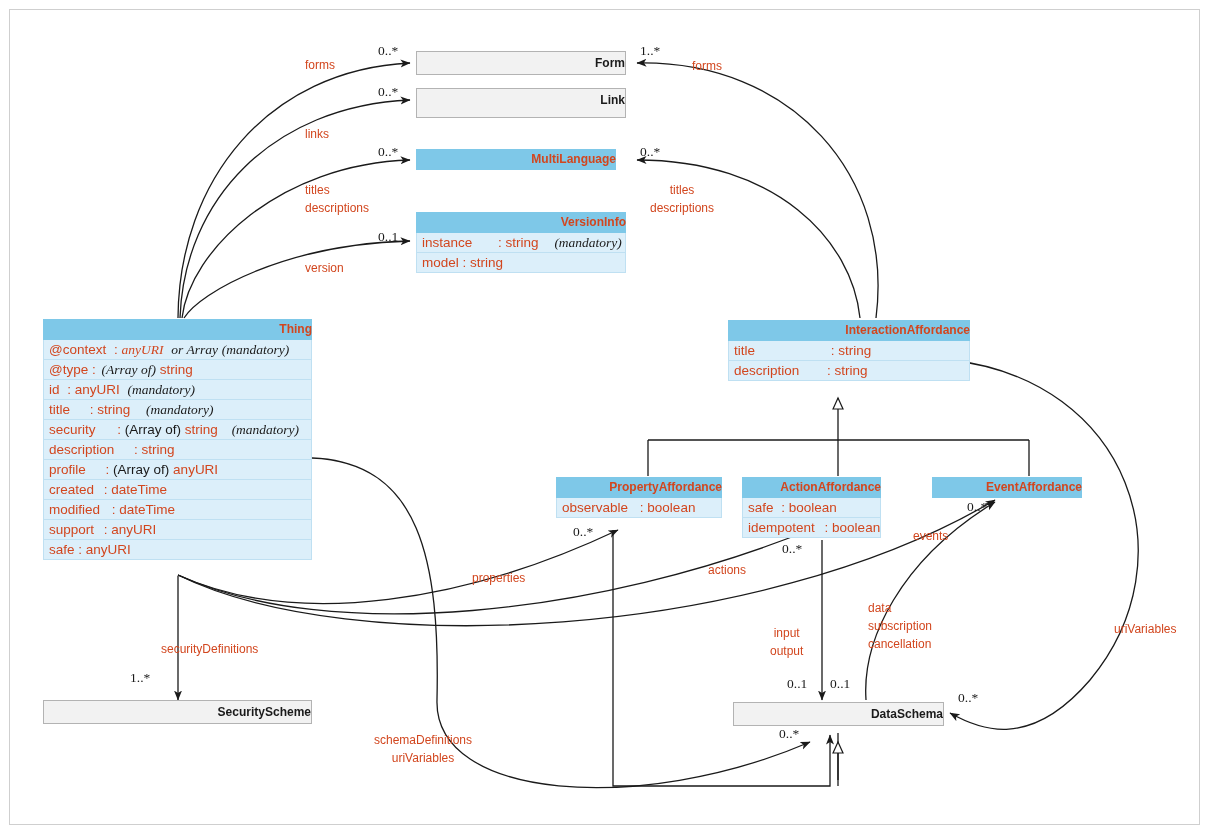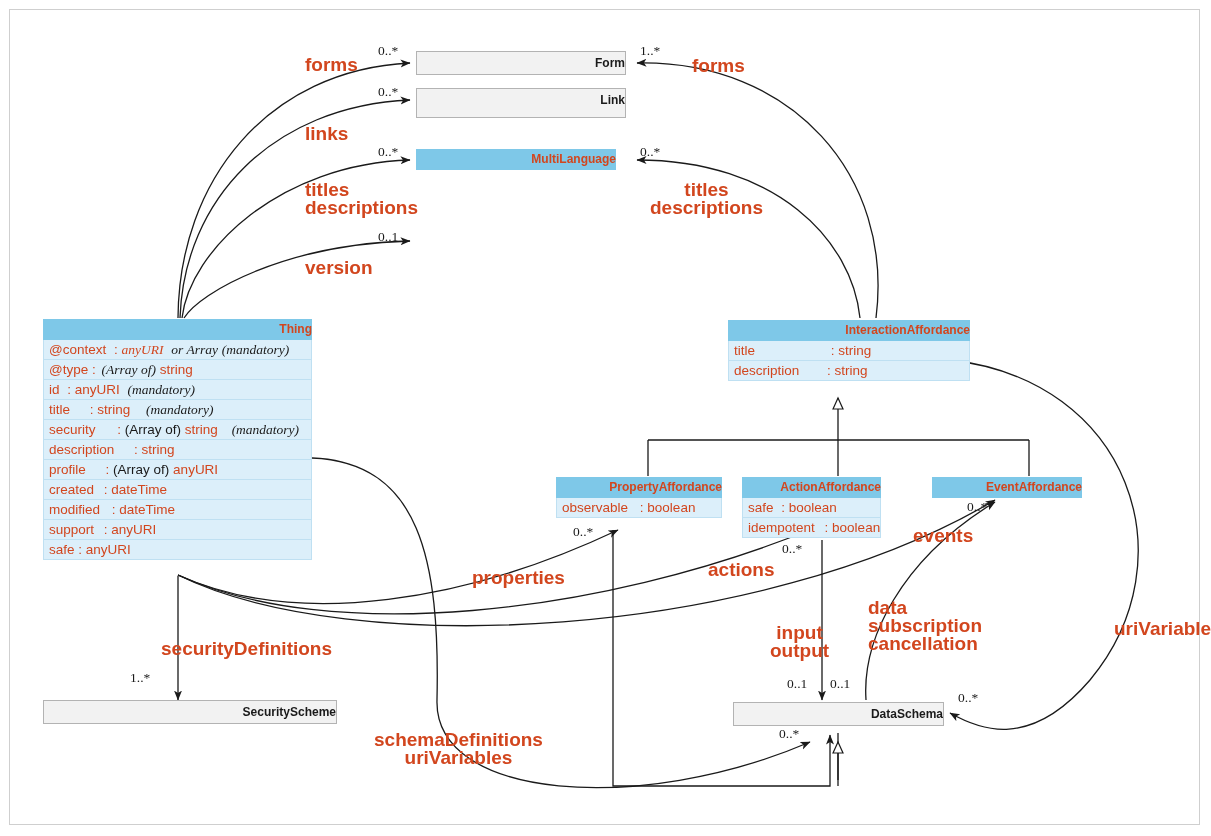--- a/index.html
+++ b/index.html
@@ -21,21 +21,21 @@
   .cls.blue .hdr{background:#7ec8e8;color:#d2461e;}
   .cls.blue .row{background:#dceffa;border:1px solid #bfe0f2;border-top:0;color:#d2461e;}
   .cls.blue .row:first-of-type{border-top:1px solid #bfe0f2;}
 
   .k{color:#d2461e;}
   .it{font-family:"Liberation Serif", serif;font-style:italic;color:#1a1a1a;}
   .itk{font-family:"Liberation Serif", serif;font-style:italic;color:#d2461e;}
   .pl{color:#1a1a1a;}
 
   
-  .lbl{position:absolute;font-size:19px;color:#d2461e;white-space:pre;line-height:18px;font-weight:bold;}
+  .lbl{position:absolute;font-size:12px;color:#d2461e;white-space:pre;line-height:18px;}
   .mult{position:absolute;font-family:"Liberation Serif", serif;font-size:13.5px;color:#1a1a1a;white-space:nowrap;}
 </style>
 </head>
 <body>
 
 <div id="canvas">
   <div id="frame"></div>
 
   <svg class="edges" viewBox="0 0 1211 836">
     <defs>
@@ -94,20 +94,34 @@
   </div>
 
   <div class="cls grey" style="left:416px;top:88px;width:210px;height:30px;">
     <div class="hdr" style="line-height:22px;height:22px;">Link</div>
   </div>
 
   <div class="cls blue" style="left:416px;top:149px;width:200px;">
     <div class="hdr">MultiLanguage</div>
   </div>
 
+  <div class="cls blue" style="left:416px;top:212px;width:210px;">
+    <div class="hdr">VersionInfo</div>
+    <div class="row">
+      <span class="k">instance</span>
+      <span class="k" style="margin-left:22px">:</span>
+      <span class="k">string</span>
+      <span class="it" style="margin-left:12px">(mandatory)</span>
+    </div>
+    <div class="row">
+      <span class="k">model</span>
+      <span class="k">:</span>
+      <span class="k">string</span>
+    </div>
+  </div>
 
   <div class="cls blue" style="left:43px;top:319px;width:269px;">
     <div class="hdr">Thing</div>
 
     <div class="row">
       <span class="k">@context</span>
       <span class="k" style="margin-left:4px">:</span>
       <span class="itk">anyURI</span>
       <span class="it" style="margin-left:4px">or Array</span>
       <span class="it">(mandatory)</span>
@@ -214,21 +228,21 @@
       <span class="k">idempotent</span>
       <span class="k" style="margin-left:6px">:</span>
       <span class="k">boolean</span>
     </div>
   </div>
 
   <div class="cls blue" style="left:932px;top:477px;width:150px;">
     <div class="hdr">EventAffordance</div>
   </div>
 
-  <div class="cls grey" style="left:43px;top:700px;width:294px;height:24px;">
+  <div class="cls grey" style="left:43px;top:700px;width:269px;height:24px;">
     <div class="hdr" style="line-height:22px;height:22px;">SecurityScheme</div>
   </div>
 
   <div class="cls grey" style="left:733px;top:702px;width:211px;height:24px;">
     <div class="hdr" style="line-height:22px;height:22px;">DataSchema</div>
   </div>
 
   <div class="lbl" style="left:305px;top:56px;">forms</div>
   <div class="lbl" style="left:305px;top:125px;">links</div>
   <div class="lbl" style="left:305px;top:181px;white-space:pre-line;">titles

